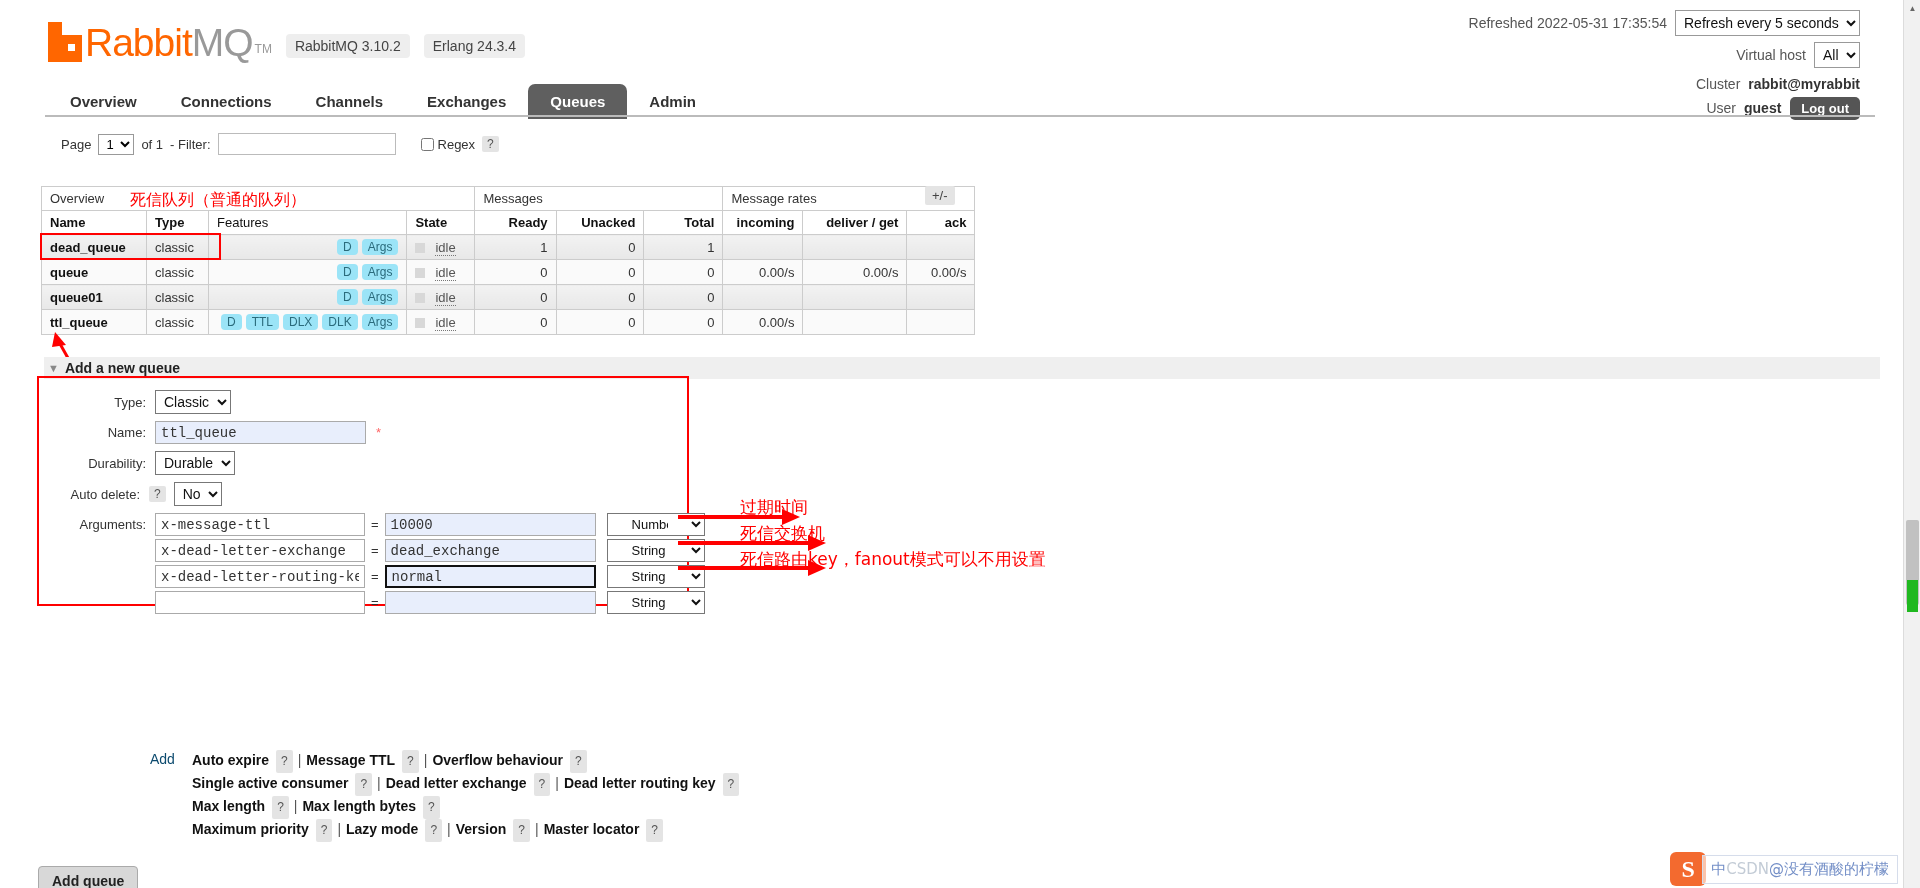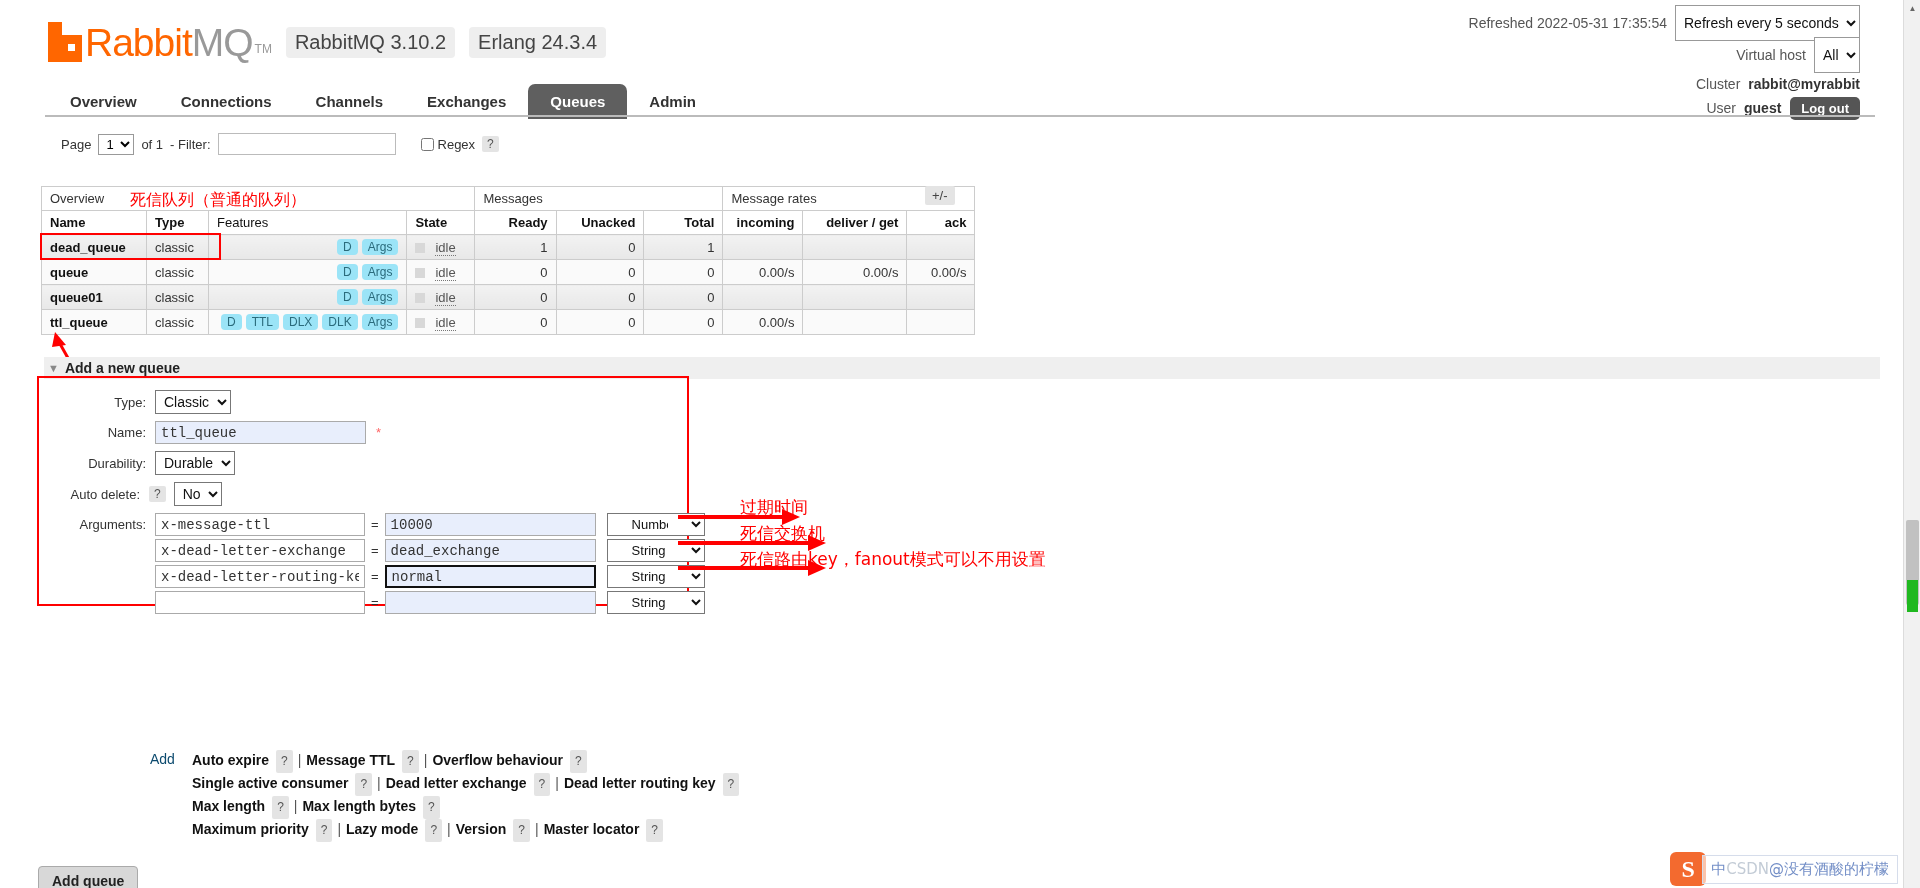--- a/index.html
+++ b/index.html
@@ -19,31 +19,31 @@
   .logo-mark .lm-a { position:absolute; left:0; top:0; width:14px; height:40px; background:#f60; }
   .logo-mark .lm-b { position:absolute; left:14px; top:13px; width:20px; height:27px; background:#f60; }
   .logo-mark .lm-c { position:absolute; left:20px; top:22px; width:7px; height:7px; background:#fff; }
   .logo-text { font-size:39px; line-height:38px; font-weight:400; letter-spacing:-1px; }
   .logo-text .rb { color:#f60; }
   .logo-text .mq { color:#999; }
   .logo-tm { font-size:12px; color:#999; margin-left:2px; margin-bottom:6px; }
 
   .ver-pill {
     background:#eee; color:#444; border-radius:4px;
-    padding:4px 9px; font-size:20px; margin-left:14px; margin-bottom:4px;
+    padding:4px 9px; font-size:14px; margin-left:14px; margin-bottom:4px;
     white-space:nowrap;
   }
 
   .hdr-right { position:absolute; right:60px; top:10px; text-align:right; color:#555; font-size:14px; }
   .hdr-line { display:flex; align-items:center; justify-content:flex-end; margin-bottom:6px; height:26px; }
   .hdr-line .lbl { margin-right:8px; }
   .hdr-line b { color:#333; }
   select.hdr-sel {
     font-family:"Liberation Sans", sans-serif; font-size:14px;
-    padding:2px 4px; border:1px solid #999; background:#fff; color:#111; height:36px;
+    padding:2px 4px; border:1px solid #999; background:#fff; color:#111; height:26px;
   }
   .logout-btn {
     background:#555; color:#fff; border:none; border-radius:5px;
     font-family:"Liberation Sans", sans-serif; font-size:13px; font-weight:bold;
     padding:4px 11px; margin-left:9px; cursor:pointer;
   }
 
   
   #nav { position:absolute; left:48px; top:84px; display:flex; align-items:flex-end; }
   .tab {

